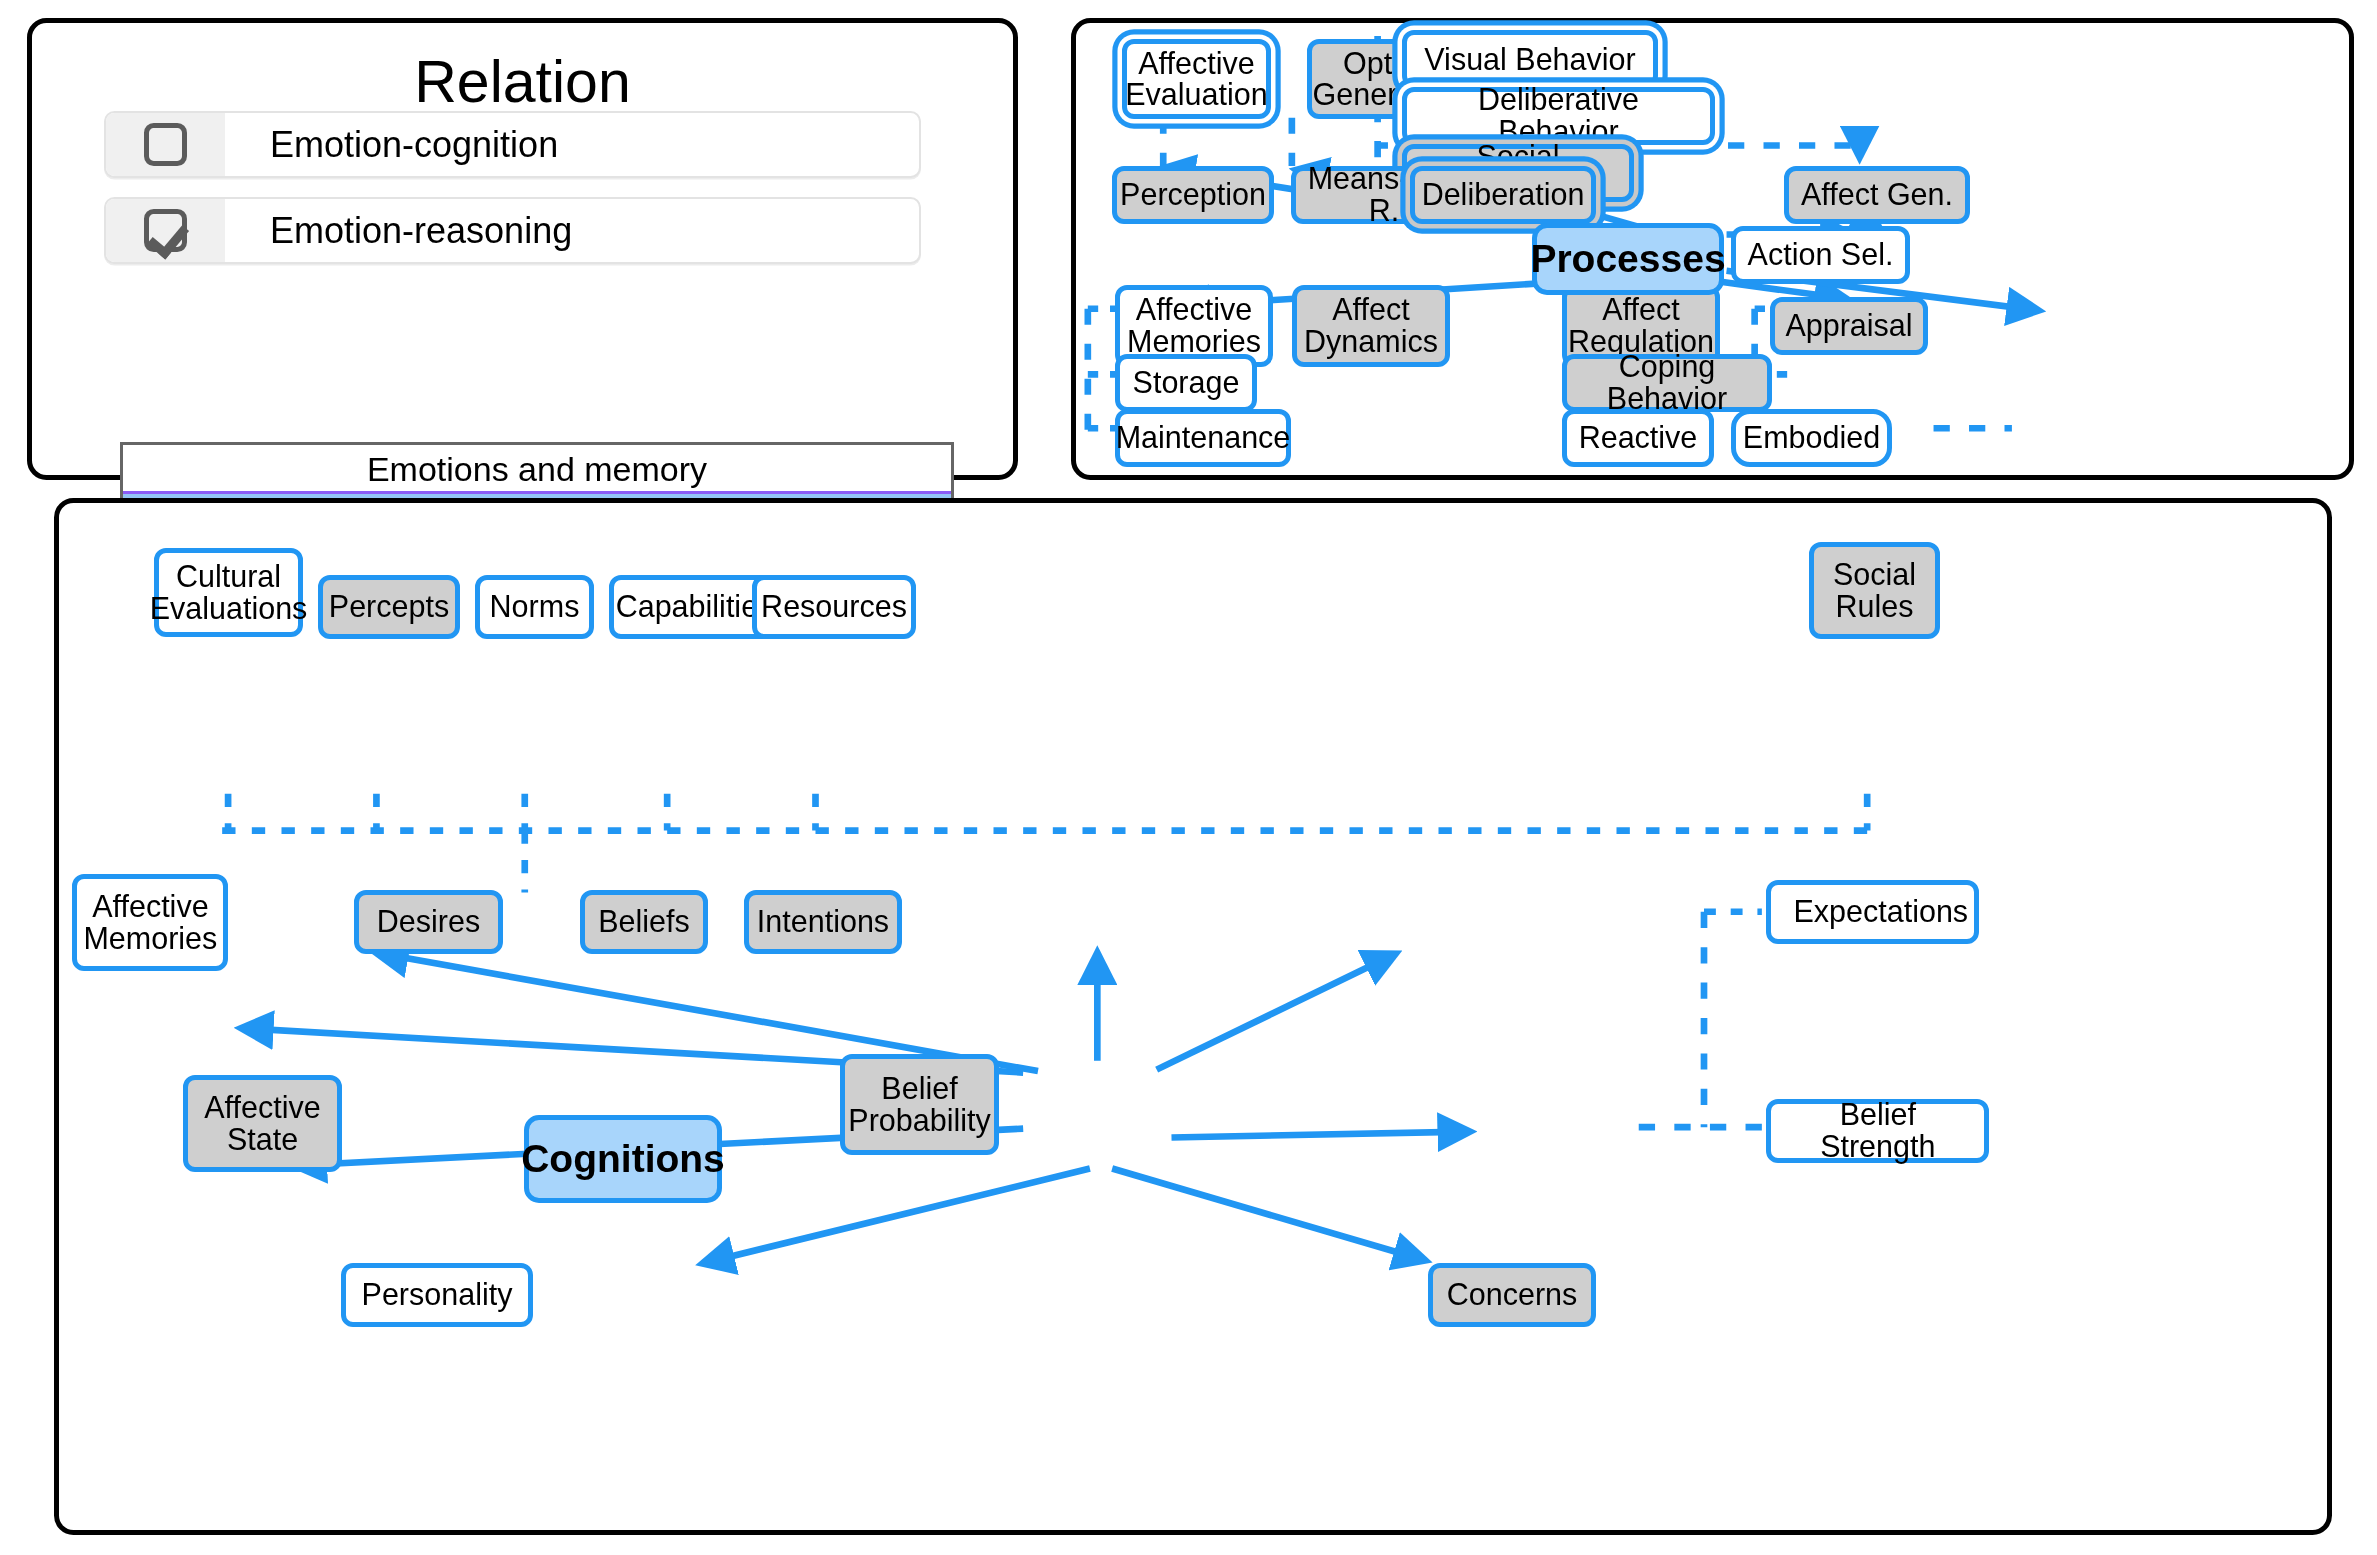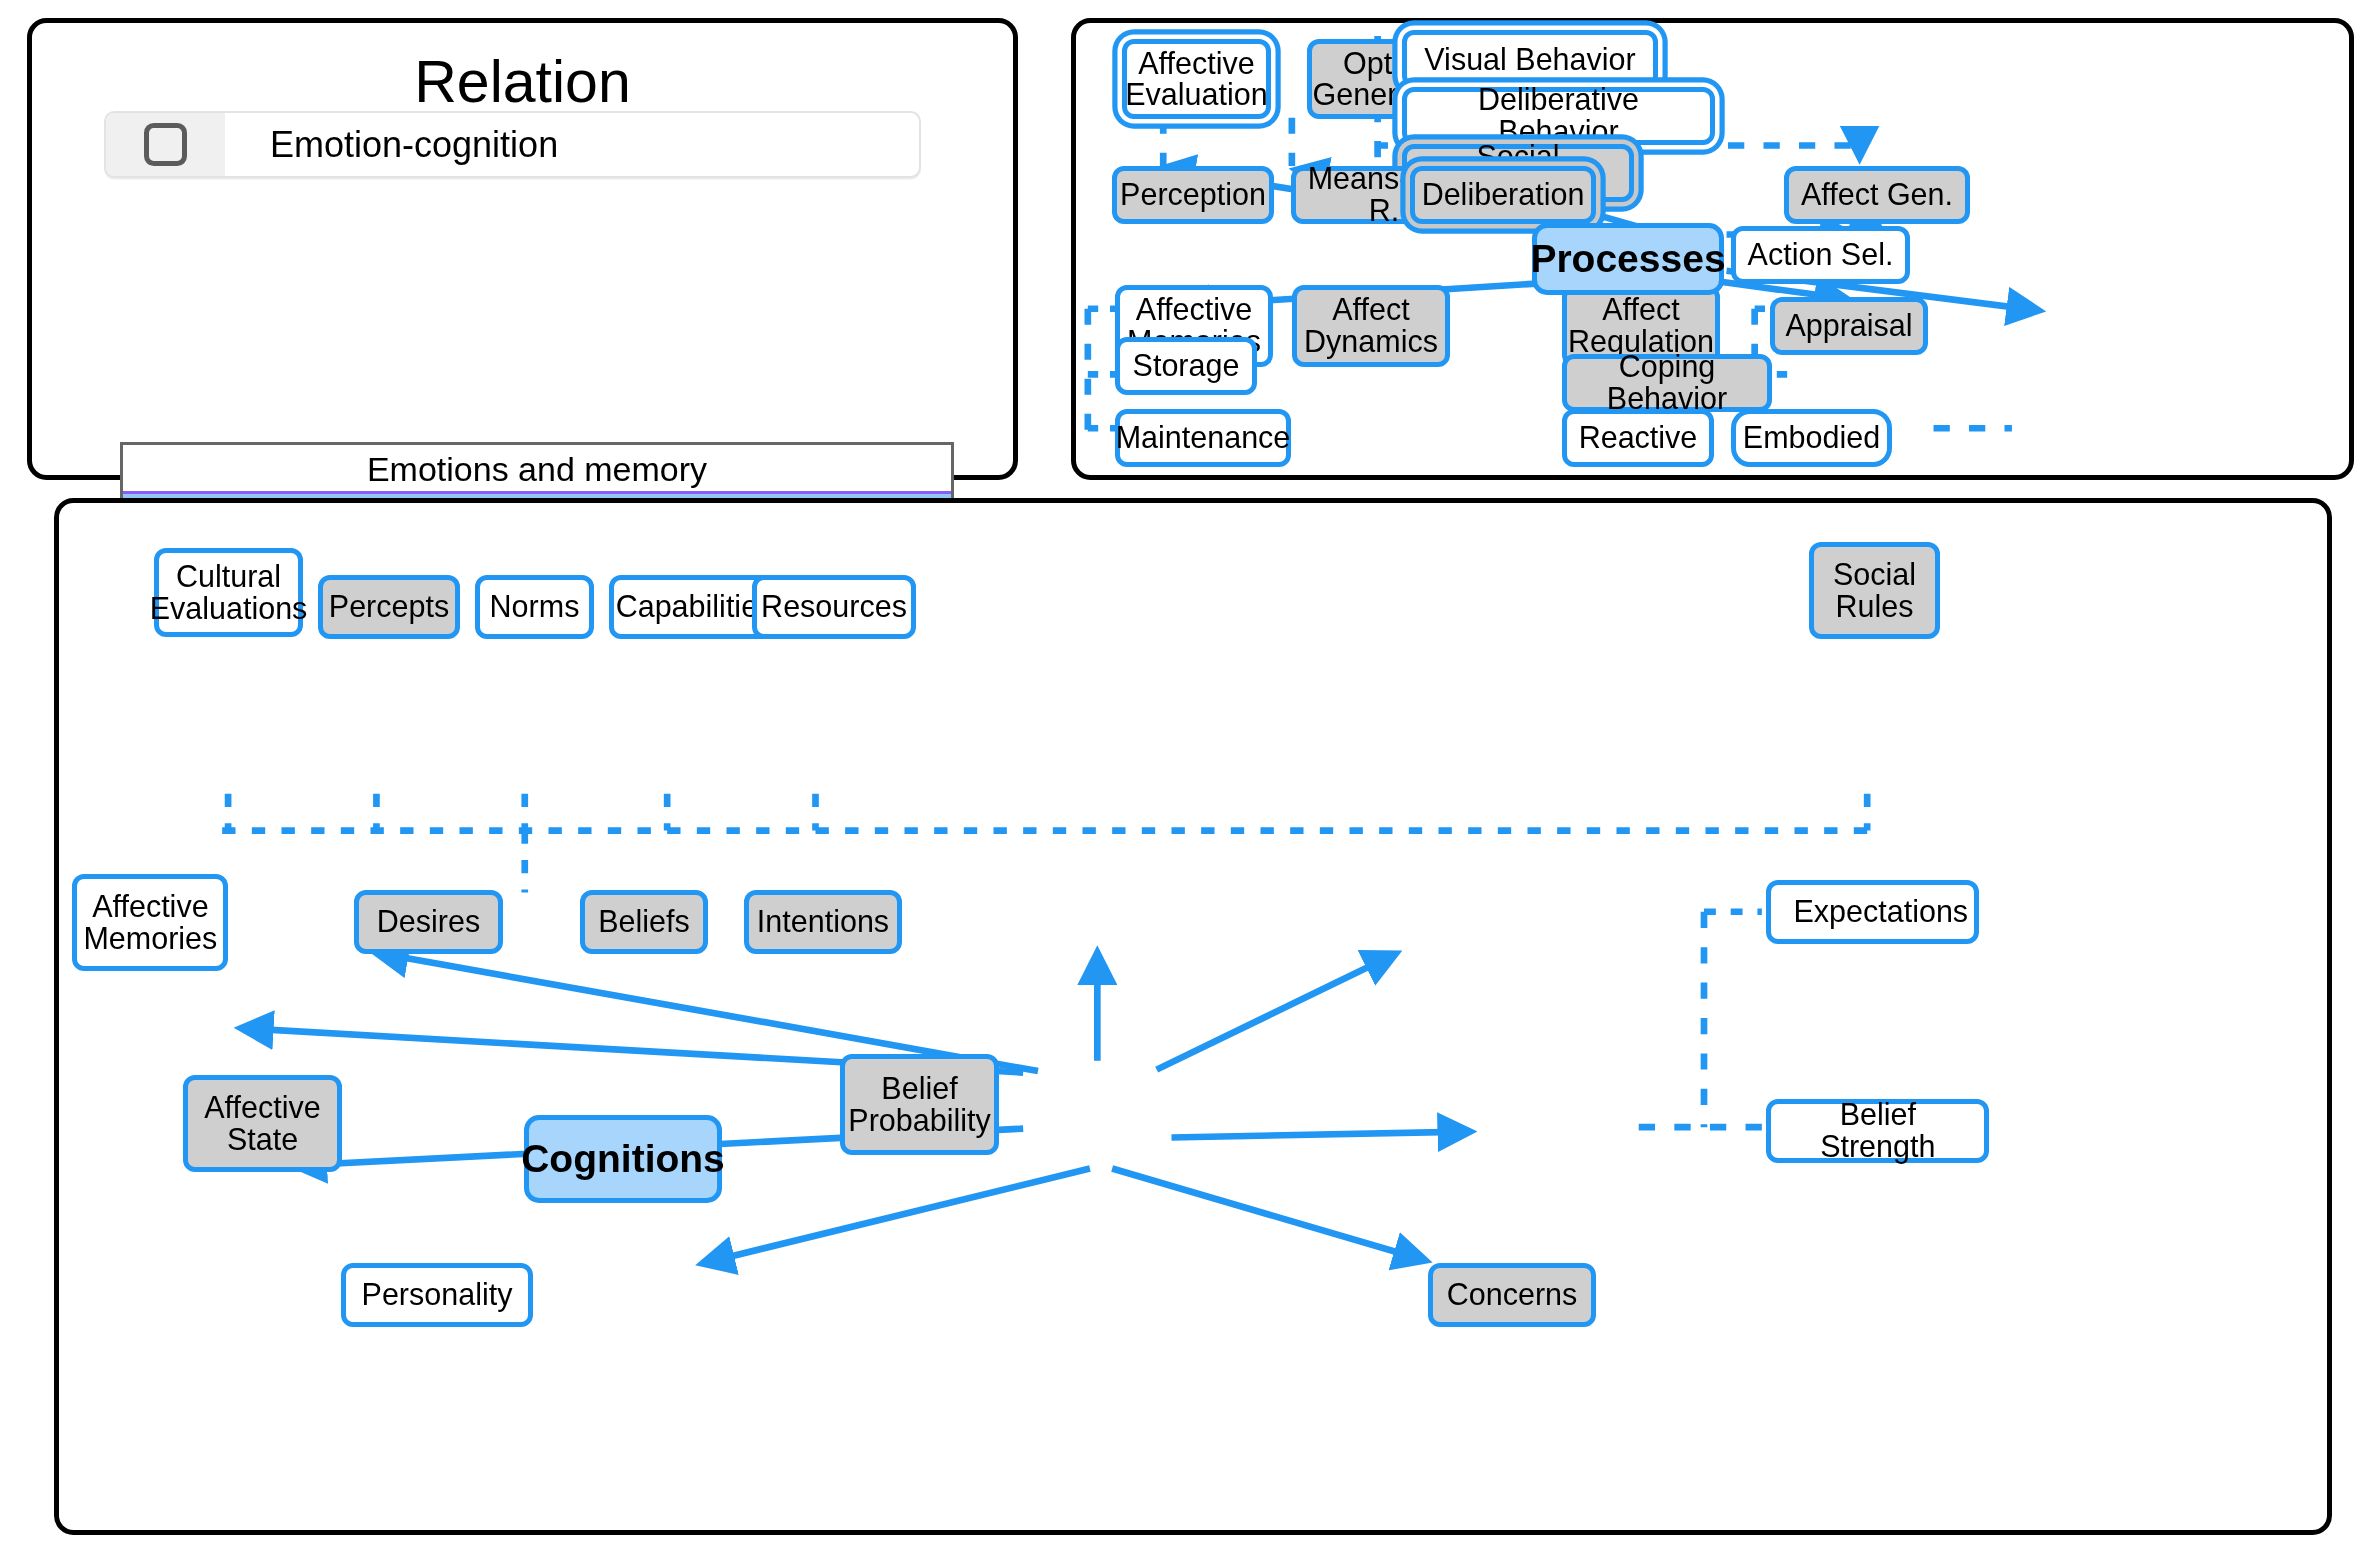--- a/index.html
+++ b/index.html
@@ -53,20 +53,26 @@
   <div class="panel" id="legend-panel">
     <div class="legend-title">Relation</div>
 
     <div class="legend-row" id="legend-row-0">
       <div class="cb-cell">
         <div class="cbox"></div>
       </div>
       <div class="lbl-cell">Emotion-cognition</div>
     </div>
 
+    <div class="legend-row" id="legend-row-1">
+      <div class="cb-cell">
+        <div class="cbox checked"></div>
+      </div>
+      <div class="lbl-cell">Emotion-reasoning</div>
+    </div>
 
     <div id="relation-table">
       <div class="rt-row">Emotions and memory</div>
       <div class="rt-row hl">Influence of emotions on behavior</div>
       <div class="rt-row">Emotions and their evolutionary account</div>
       <div class="rt-row hl">Emotions in the evaluation of the situation</div>
       <div class="rt-row hl">Emotion regulation</div>
       <div class="rt-row">Evaluative implications of emotions</div>
       <div class="rt-row hl">Emotions and social interation</div>
     </div>
@@ -123,21 +129,21 @@
     <div class="node dbl gray" style="left:326px;top:121px;width:232px;height:58px;">Social Behavior</div>
     <div class="node gray" style="left:36px;top:143px;width:162px;height:58px;">Perception</div>
     <div class="node gray" style="left:215px;top:143px;width:186px;height:58px;">Means-end R.</div>
     <div class="node dbl gray" style="left:334px;top:143px;width:186px;height:58px;">Deliberation</div>
     <div class="node gray" style="left:708px;top:143px;width:186px;height:58px;">Affect Gen.</div>
     <div class="node" style="left:655px;top:203px;width:179px;height:58px;">Action Sel.</div>
     <div class="node" style="left:39px;top:262px;width:158px;height:82px;">Affective<br>Memories</div>
     <div class="node gray" style="left:216px;top:262px;width:158px;height:82px;">Affect<br>Dynamics</div>
     <div class="node gray" style="left:486px;top:262px;width:158px;height:82px;">Affect<br>Regulation</div>
     <div class="node gray" style="left:694px;top:274px;width:158px;height:58px;">Appraisal</div>
-    <div class="node" style="left:39px;top:314px;width:142px;height:58px;">Storage</div>
+    <div class="node" style="left:39px;top:331px;width:142px;height:58px;">Storage</div>
     <div class="node gray" style="left:486px;top:331px;width:210px;height:58px;">Coping Behavior</div>
     <div class="node" style="left:39px;top:386px;width:176px;height:58px;">Maintenance</div>
     <div class="node" style="left:486px;top:386px;width:152px;height:58px;">Reactive</div>
     <div class="node" style="left:655px;top:386px;width:161px;height:58px;border-radius:19px;">Embodied</div>
     <div class="node hub" style="left:456px;top:200px;width:192px;height:72px;">Processes</div>
   </div>
 
   <div class="panel" id="cognitions-panel">
     <svg class="edges" viewBox="0 0 3058 1392" preserveAspectRatio="none">
       <defs>

